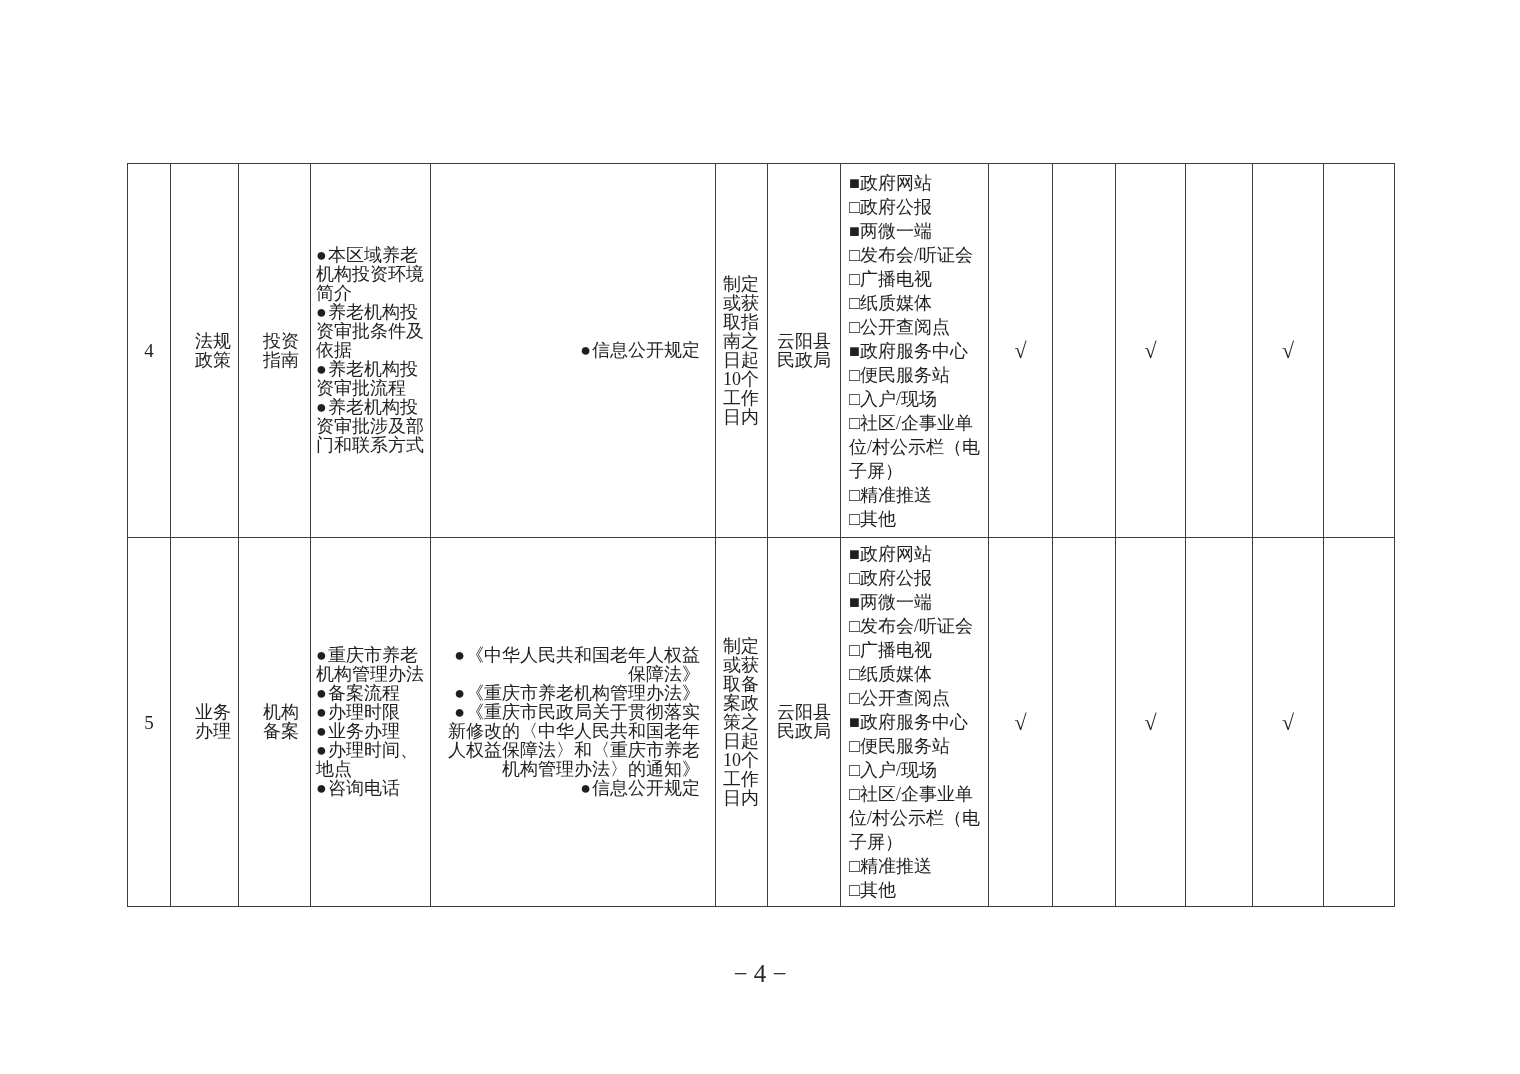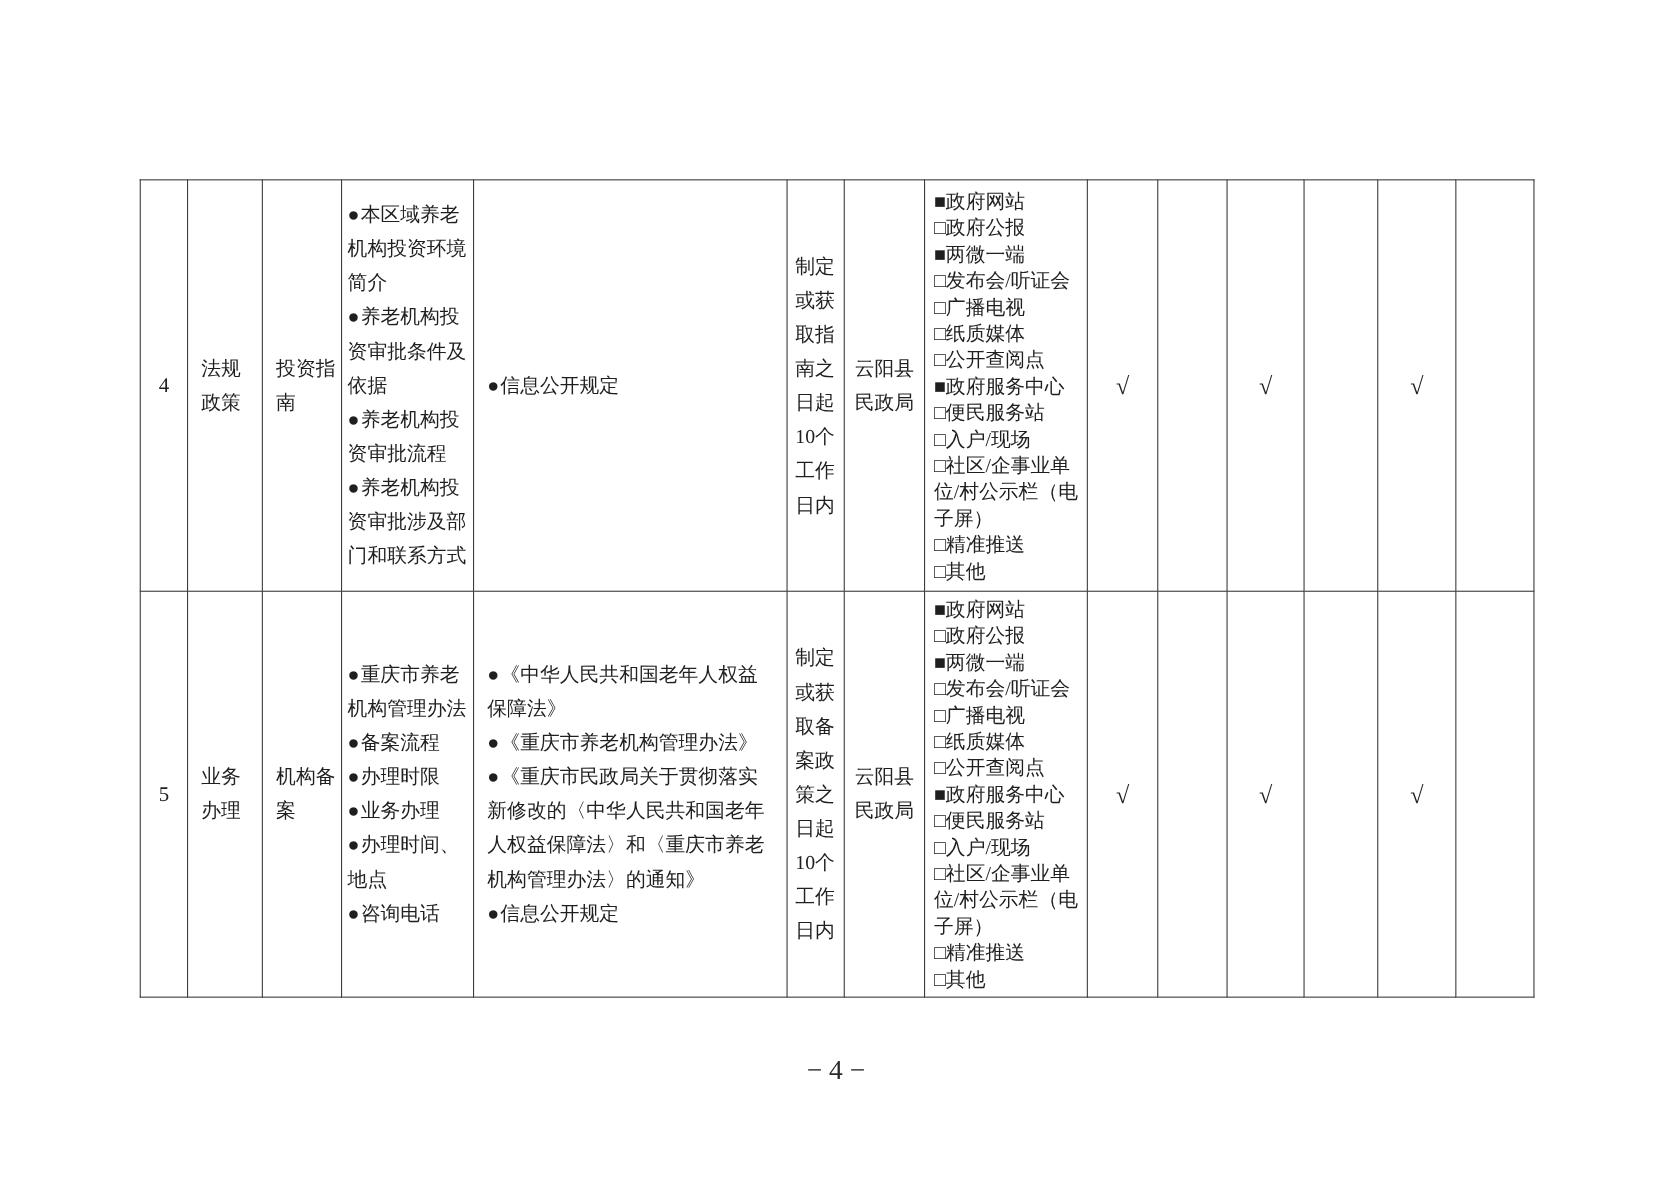--- a/index.html
+++ b/index.html
@@ -17,31 +17,31 @@
     left: 127px;
     top: 163px;
     width: 1267px;
     border-collapse: collapse;
     table-layout: fixed;
   }
   .doc-table td {
     border: 1px solid #3d3d3d;
     vertical-align: middle;
     font-size: 18px;
-    line-height: 31px;
+    line-height: 19px;
     padding: 2px 4px;
     overflow: hidden;
   }
   tr.row-a { height: 374px; }
   tr.row-b { height: 351px; }
   td.seq-cell { text-align: center; font-size: 19px; }
-  td.category-cell, td.subcategory-cell { padding-left: 12px; }
+  td.category-cell, td.subcategory-cell { padding-left: 24px; }
   td.content-cell { padding: 2px 4px 2px 5px; }
   td.content-cell .item { margin: 0; }
-  td.basis-cell { padding: 2px 15px 2px 12px; }
+  td.basis-cell { padding: 2px 15px 2px 12px; text-align: right; }
   td.basis-cell .item { margin: 0; }
   td.time-limit-cell { padding: 0 7px; word-break: break-all; }
   td.department-cell { padding-left: 9px; }
   td.channels-cell {
     padding: 4px 2px 4px 8px;
     line-height: 24px;
     vertical-align: middle;
   }
   td.channels-cell .channel { margin: 0; }
   td.check-cell { text-align: center; font-size: 22px; }

